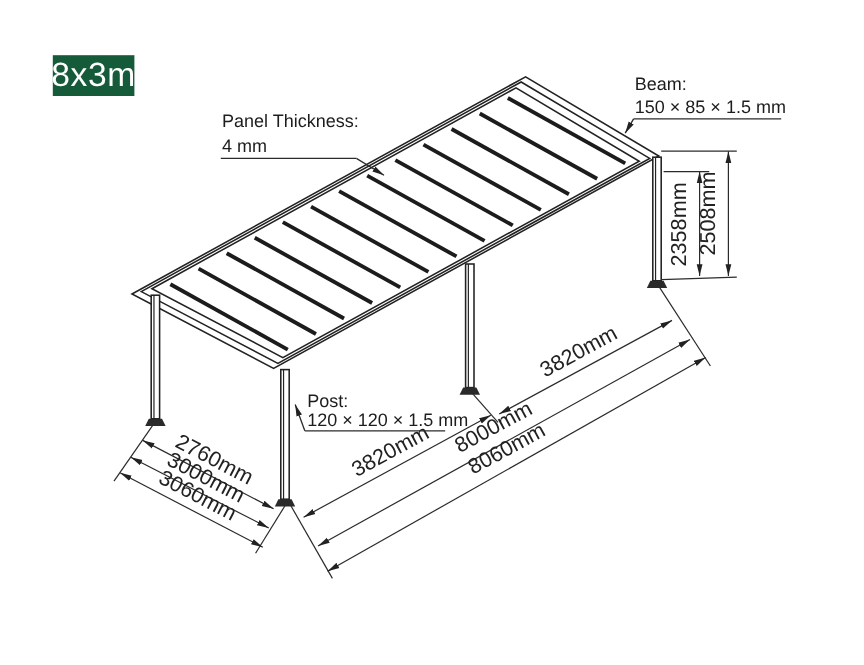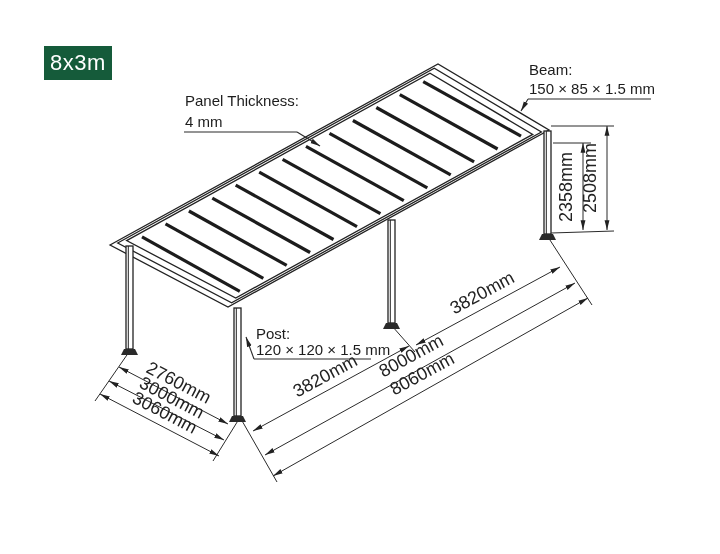--- a/index.html
+++ b/index.html
@@ -2,21 +2,21 @@
 <html><head>
 <meta charset="utf-8">
 <style>
   html,body{margin:0;padding:0;background:#ffffff;}
   .stage{
     position:relative;width:720px;height:554px;background:#ffffff;overflow:hidden;
     font-family:"Liberation Sans",sans-serif;
   }
   .badge{
     position:absolute;left:44px;top:46px;width:68px;height:34px;
-    background:#155b3a;color:#ffffff;font-size:22px;font-weight:500;
+    background:#155b3a;color:#ffffff;font-size:28px;font-weight:500;
     display:flex;align-items:center;justify-content:center;letter-spacing:0.5px;
   }
   svg{position:absolute;left:0;top:0;}
   .struct{stroke:#222222;stroke-width:1.3;fill:none;stroke-linejoin:miter;}
   .slat{stroke:#1c1c1c;stroke-width:3.2;fill:none;stroke-linecap:butt;}
   .post{fill:#ffffff;stroke:#222222;stroke-width:1.3;}
   .postedge{stroke:#222222;stroke-width:1;fill:none;}
   .foot{fill:#2a2a2a;stroke:none;}
   .ext{stroke:#2b2b2b;stroke-width:1;fill:none;}
   .dim{stroke:#2b2b2b;stroke-width:1;fill:none;}

